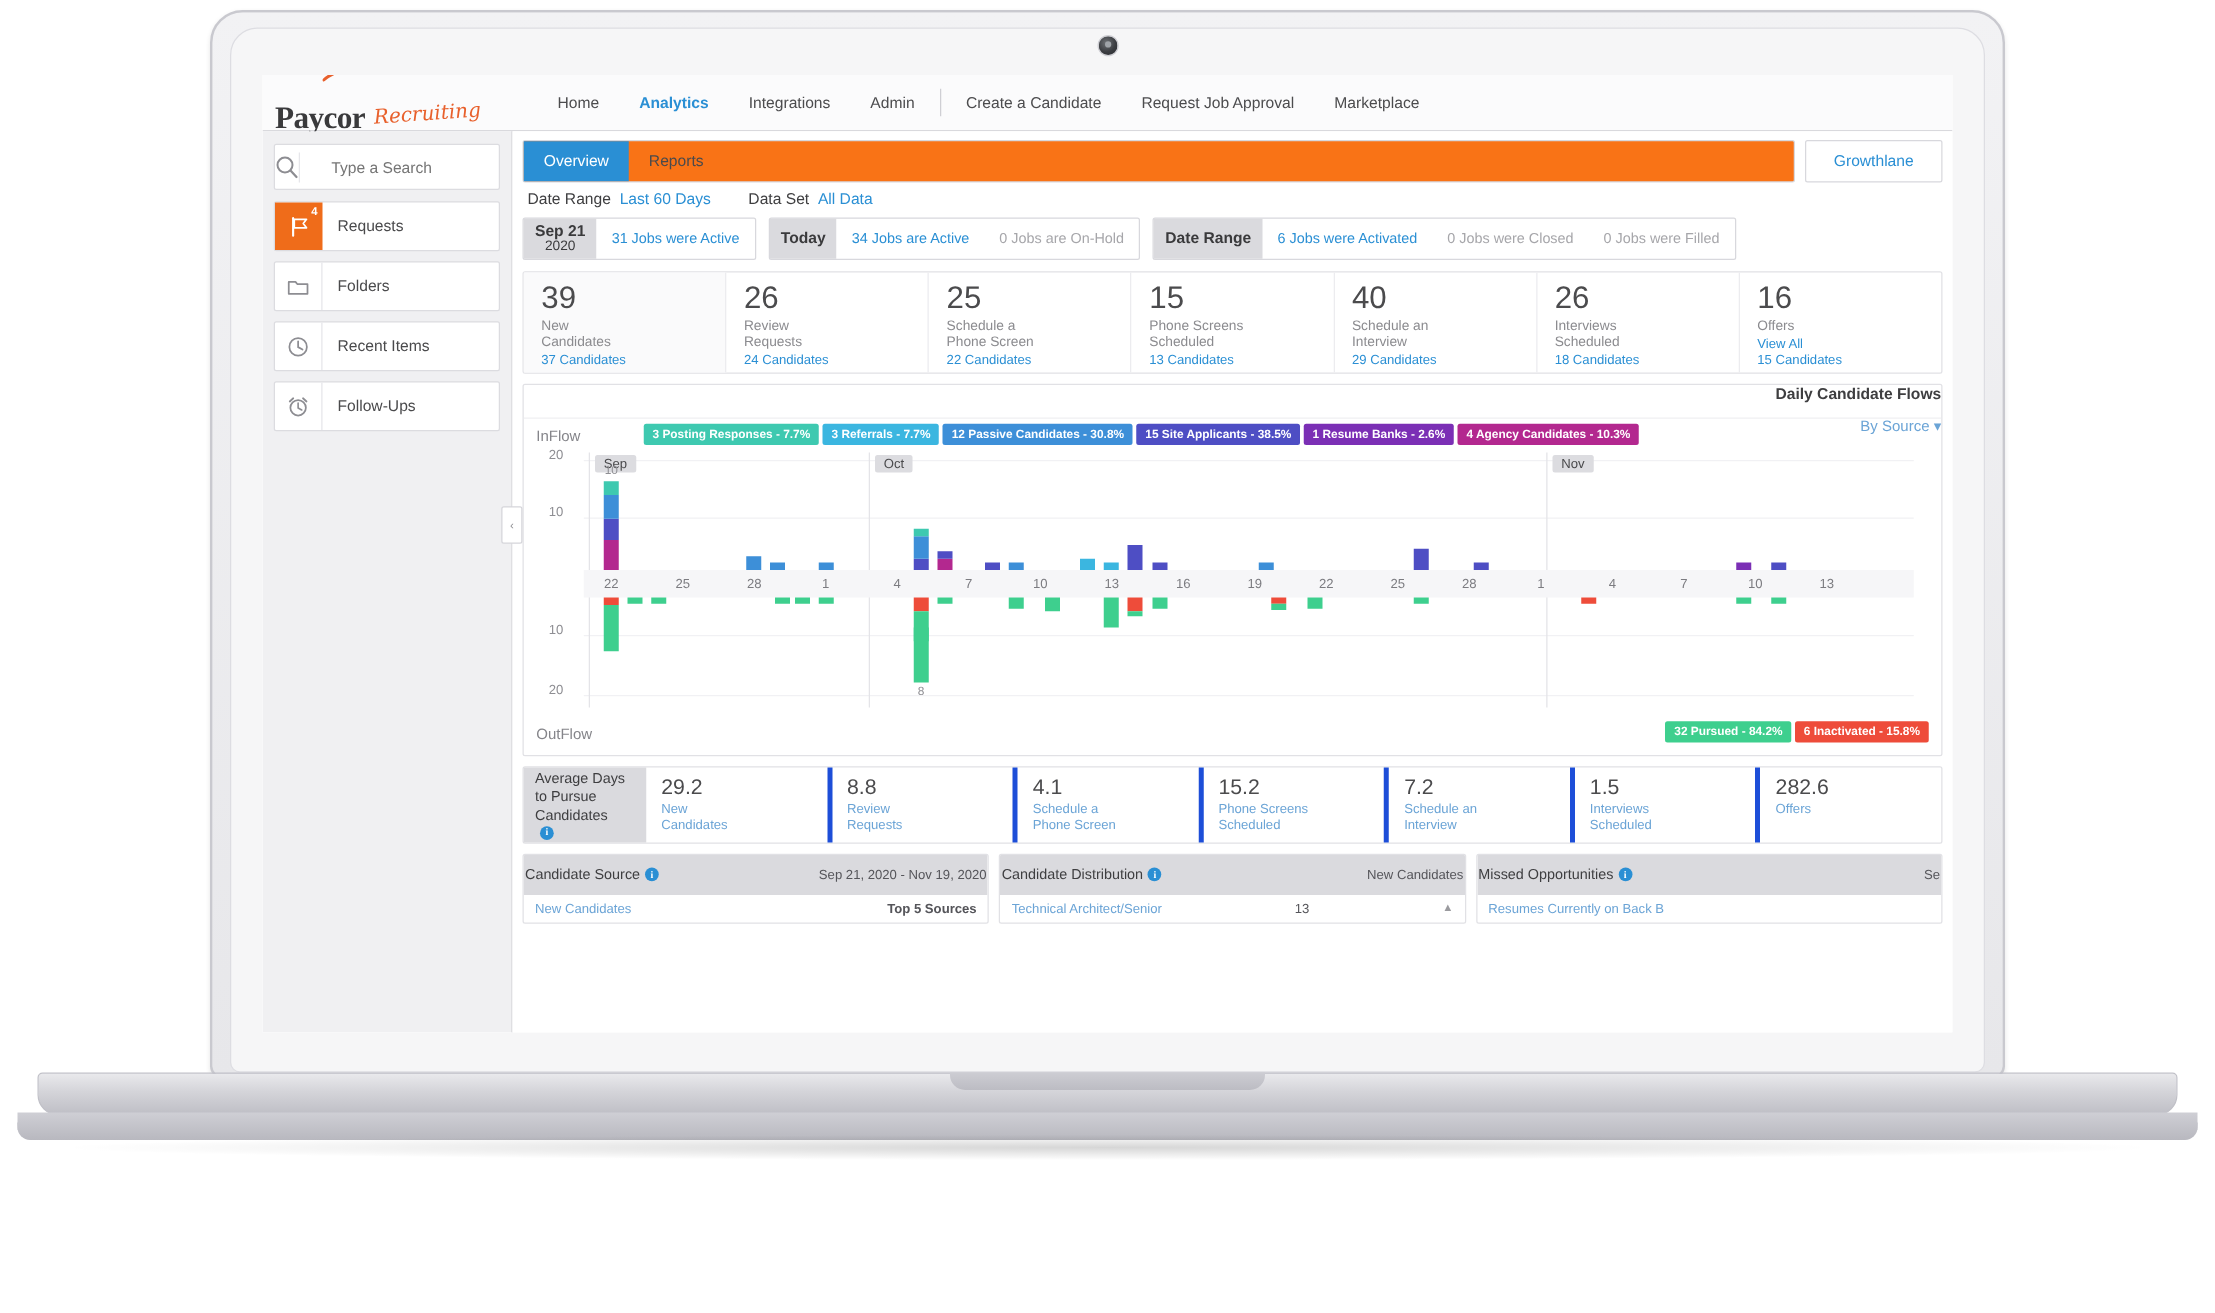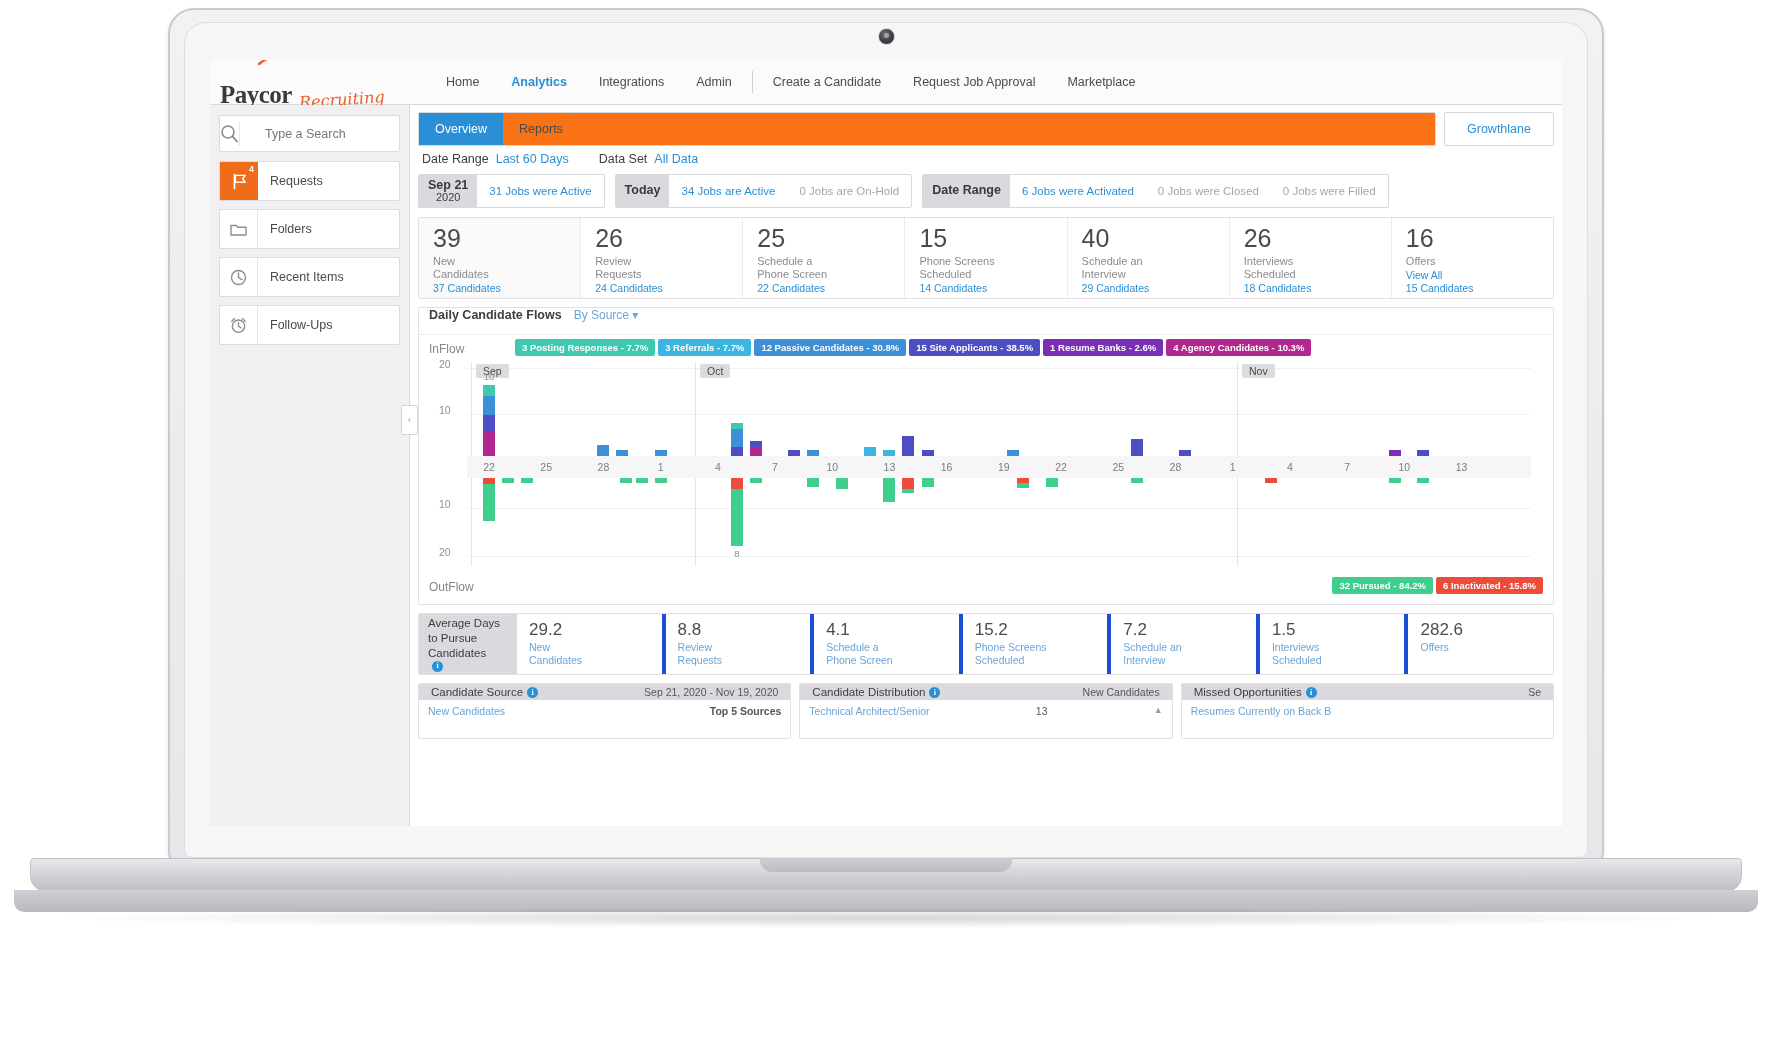--- a/index.html
+++ b/index.html
@@ -63,21 +63,21 @@
     position:absolute; left:14px; top:898px; width:1744px; height:6px;
     background: linear-gradient(180deg,#a9a9b1,#cfcfd6);
   }
 
   
   .app-header {
     position:absolute; left:0; top:0; width:1352px; height:45px;
     background:#fbfbfc; border-bottom:1px solid #d9d9dd;
     display:flex; align-items:center;
   }
-  .brand { display:flex; align-items:flex-end; padding-left:10px; width:220px;margin-top:25px; }
+  .brand { display:flex; align-items:flex-start; padding-left:10px; width:220px;margin-top:25px; }
   .brand-paycor {
     font-family:"Liberation Serif", serif;
     font-size:25px; font-weight:700; color:#3a3a3c; letter-spacing:-.5px;
     position:relative;
   }
   .brand-swoosh{
     position:absolute; left:48px; top:-6px; width:34px; height:12px;
   }
   .brand-recruiting{
     font-family:"DejaVu Serif", serif;
@@ -185,22 +185,23 @@
   .kpi .num{ font-size:25px; color:#4b4b4d; line-height:1.1; font-weight:400; }
   .kpi .cap{ font-size:11px; color:#8b8b8f; line-height:1.22; margin-top:2px; }
   .kpi .lnk{ font-size:10.5px; color:#2a8fd4; margin-top:1px; cursor:pointer; }
 
   
   .chart-panel{
     margin:8px 8px 0 8px; border:1px solid #e1e1e5; border-radius:2px; background:#fff;
     height:298px; position:relative; overflow:hidden;
   }
   .chart-head{
-    display:flex; align-items:flex-start; gap:12px; height:27px; padding-left:10px;
+    display:flex; align-items:flex-end; gap:12px; height:27px; padding-left:10px;
     border-bottom:1px solid #efeff2;
+    flex-direction:column;
   }
   .chart-head .t{ font-size:12.5px; color:#3e3e40; font-weight:bold; }
   .chart-head .by{ font-size:12px; color:#6ba4d6; cursor:pointer; }
 
   .flow-label{
     position:absolute; font-size:12px; color:#85858a;
   }
   .legend{
     position:absolute; display:flex; gap:3px;
   }
@@ -234,22 +235,22 @@
   }
   .avg-cell{ flex:1; border-right:4px solid #1d4ed8; padding:6px 0 0 12px; }
   .avg-cell:last-child{ border-right:0; }
   .avg-cell .n{ font-size:17px; color:#4b4b4d; line-height:1.2; }
   .avg-cell .c{ font-size:10.5px; color:#6ba4d6; line-height:1.22; margin-top:1px; }
 
   
   .bottom-row{ display:flex; margin:8px 8px 0 8px; gap:8px; }
   .bpanel{ flex:1; border:1px solid #e1e1e5; border-radius:2px; background:#fff; height:56px; overflow:hidden; }
   .bphead{
-    height:16px; background:#dadade; display:flex; align-items:center; justify-content:space-between;
-    padding:0 12px; font-size:11.5px; color:#3e3e40;
+    height:32px; background:#dadade; display:flex; align-items:center; justify-content:space-between;
+    padding:0 1px; font-size:11.5px; color:#3e3e40;
   }
   .bphead .r{ color:#55555a; font-size:10.5px; }
   .bpbody{ padding:5px 9px 0 9px; display:flex; justify-content:space-between; }
   .bpbody .l{ font-size:10.5px; color:#6ba4d6; }
   .bpbody .k{ font-size:10.5px; color:#55555a; font-weight:bold; }
   .bpbody .v{ font-size:10.5px; color:#55555a; }
   .info-i{
     display:inline-flex; width:11px; height:11px; border-radius:50%; background:#2a8fd4; color:#fff;
     font-size:8px; align-items:center; justify-content:center; margin-left:4px; vertical-align:middle;
     font-family:"Liberation Serif", serif; font-weight:bold;
@@ -411,21 +412,21 @@
           <div class="kpi">
             <div class="num">25</div>
             <div class="cap" style="white-space:pre-line">Schedule a
 Phone Screen</div>
             <div class="lnk">22 Candidates</div>
           </div>
           <div class="kpi">
             <div class="num">15</div>
             <div class="cap" style="white-space:pre-line">Phone Screens
 Scheduled</div>
-            <div class="lnk">14 Candidates</div>
+            <div class="lnk">13 Candidates</div>
           </div>
           <div class="kpi">
             <div class="num">40</div>
             <div class="cap" style="white-space:pre-line">Schedule an
 Interview</div>
             <div class="lnk">29 Candidates</div>
           </div>
           <div class="kpi">
             <div class="num">26</div>
             <div class="cap" style="white-space:pre-line">Interviews

